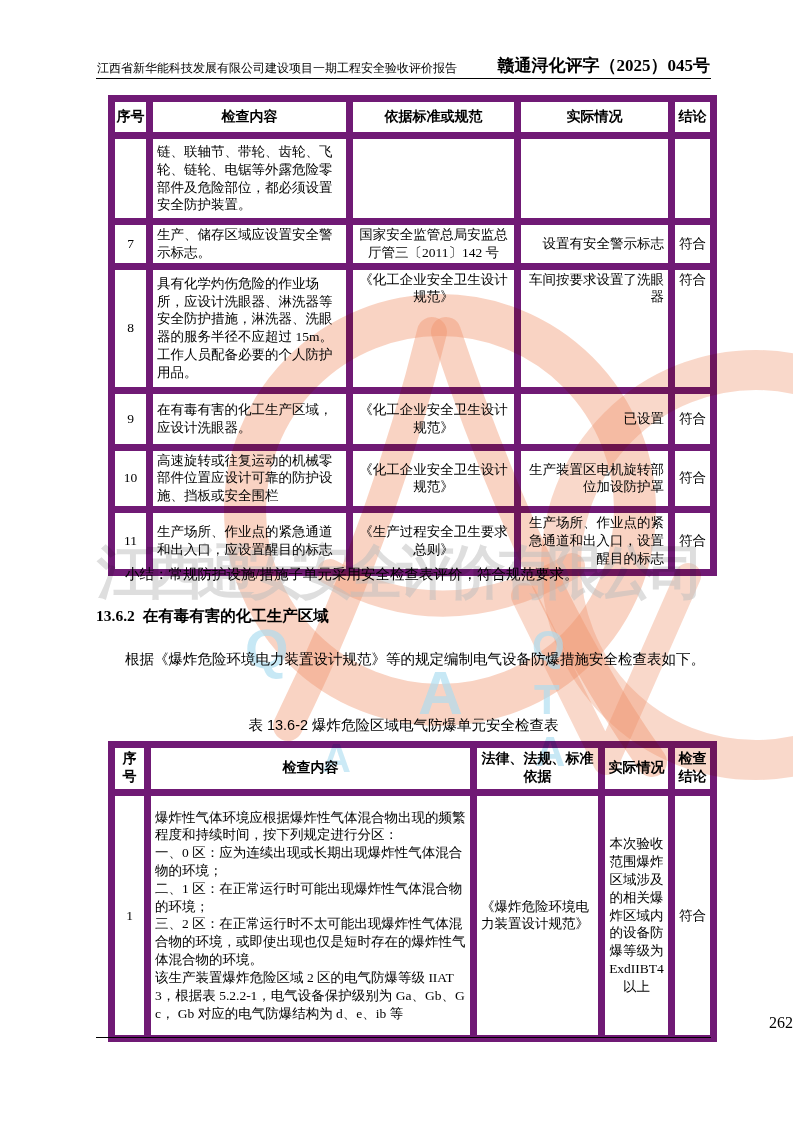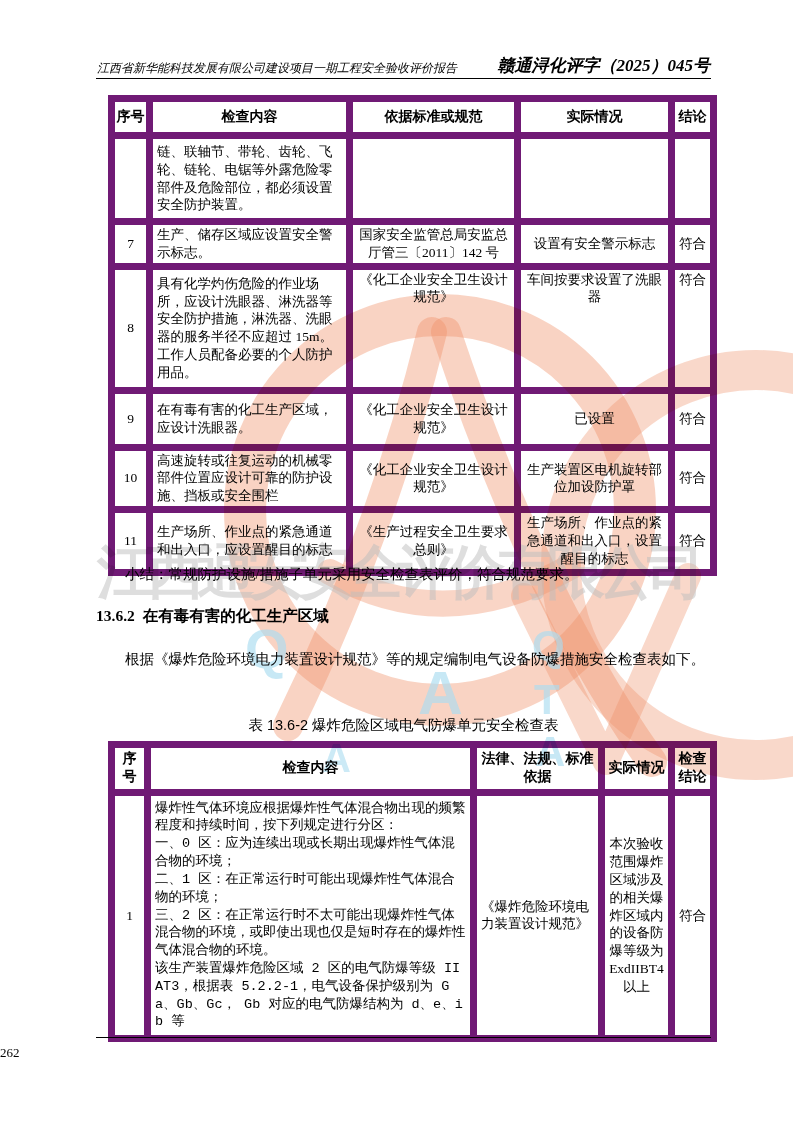--- a/index.html
+++ b/index.html
@@ -5,39 +5,39 @@
   html,body { margin:0; padding:0; background:#e8e8e8; }
   .page {
     position:relative; width:793px; height:1122px; margin:0 auto;
     background:#ffffff; overflow:hidden; color:#000;
     font-family:"Liberation Serif", serif;
   }
   
   .pg-header {
     position:absolute; top:54px; left:97px; right:83px;
     display:flex; justify-content:space-between; align-items:flex-end;
-    font-size:12px; white-space:nowrap;font-style:italic;
+    font-size:12px; white-space:nowrap;
   }
   .pg-header .hdr-right { font-weight:bold; font-size:17px; }
   .header-rule { position:absolute; top:78px; left:96px; right:82px; border-top:1.5px solid #000; }
 
   
   table.tbl { border-collapse:collapse; table-layout:fixed; font-size:13.5px; line-height:1.32; }
   table.tbl th, table.tbl td { border:7px solid #701a75; padding:1px 4px; vertical-align:middle; word-break:break-all; }
   table.tbl th { font-weight:bold; font-size:14px; text-align:center; padding:2px 1px; }
   #table1 { position:absolute; top:95px;  left:108px; width:602px; }
   #table2 { position:absolute; top:741px; left:108px; width:602px; }
   .c-no    { text-align:center; }
   .c-basis { text-align:center; }
   .c-concl { text-align:center; }
   .c-content { text-align:left; }
-  #table1 .c-actual { text-align:center; }
+  #table1 .c-actual { text-align:right; }
   #table2 .c-basis  { text-align:left; }
   #table2 .c-actual { text-align:center; }
-  .preline { white-space:pre-line;font-family:Liberation Mono, monospace; }
+  .preline { white-space:pre-line; }
   
   #table1 tr.h-hdr { height:37px; }
   #table1 tr.h-r0 { height:86px; }
   #table1 tr.h-r1 { height:38px; }
   #table1 tr.h-r2 { height:124px; }
   #table1 tr.h-r3 { height:57px; }
   #table1 tr.h-r4 { height:61px; }
   #table1 tr.h-r5 { height:60px; }
   #table2 tr.h-hdr { height:42px; }
   #table2 tr.h-r0 { height:246px; }
@@ -56,21 +56,21 @@
     position:absolute; top:645px; left:96px; right:82px;
     font-size:14.5px; line-height:2.05; text-indent:2em; text-align:justify;
   }
   .tbl-caption {
     position:absolute; top:716px; left:96px; right:82px; text-align:center;
     font-family:"Liberation Sans", sans-serif; font-weight:normal; font-size:14.5px;
   }
 
   
   .footer-rule { position:absolute; top:1037px; left:96px; right:82px; border-top:1px solid #000; }
-  .page-num { position:absolute; top:1045px; left:0; right:0; text-align:left; font-size:13px; }
+  .page-num { position:absolute; top:1014px; left:0; right:0; text-align:right; font-size:16px; }
 
   
   .watermark {
     position:absolute; left:0; top:0; width:793px; height:1122px;
     pointer-events:none; mix-blend-mode:multiply; z-index:10;
   }
   .wm-letter { font-family:"Liberation Sans", sans-serif; font-weight:bold; }
 </style>
 </head>
 <body>

